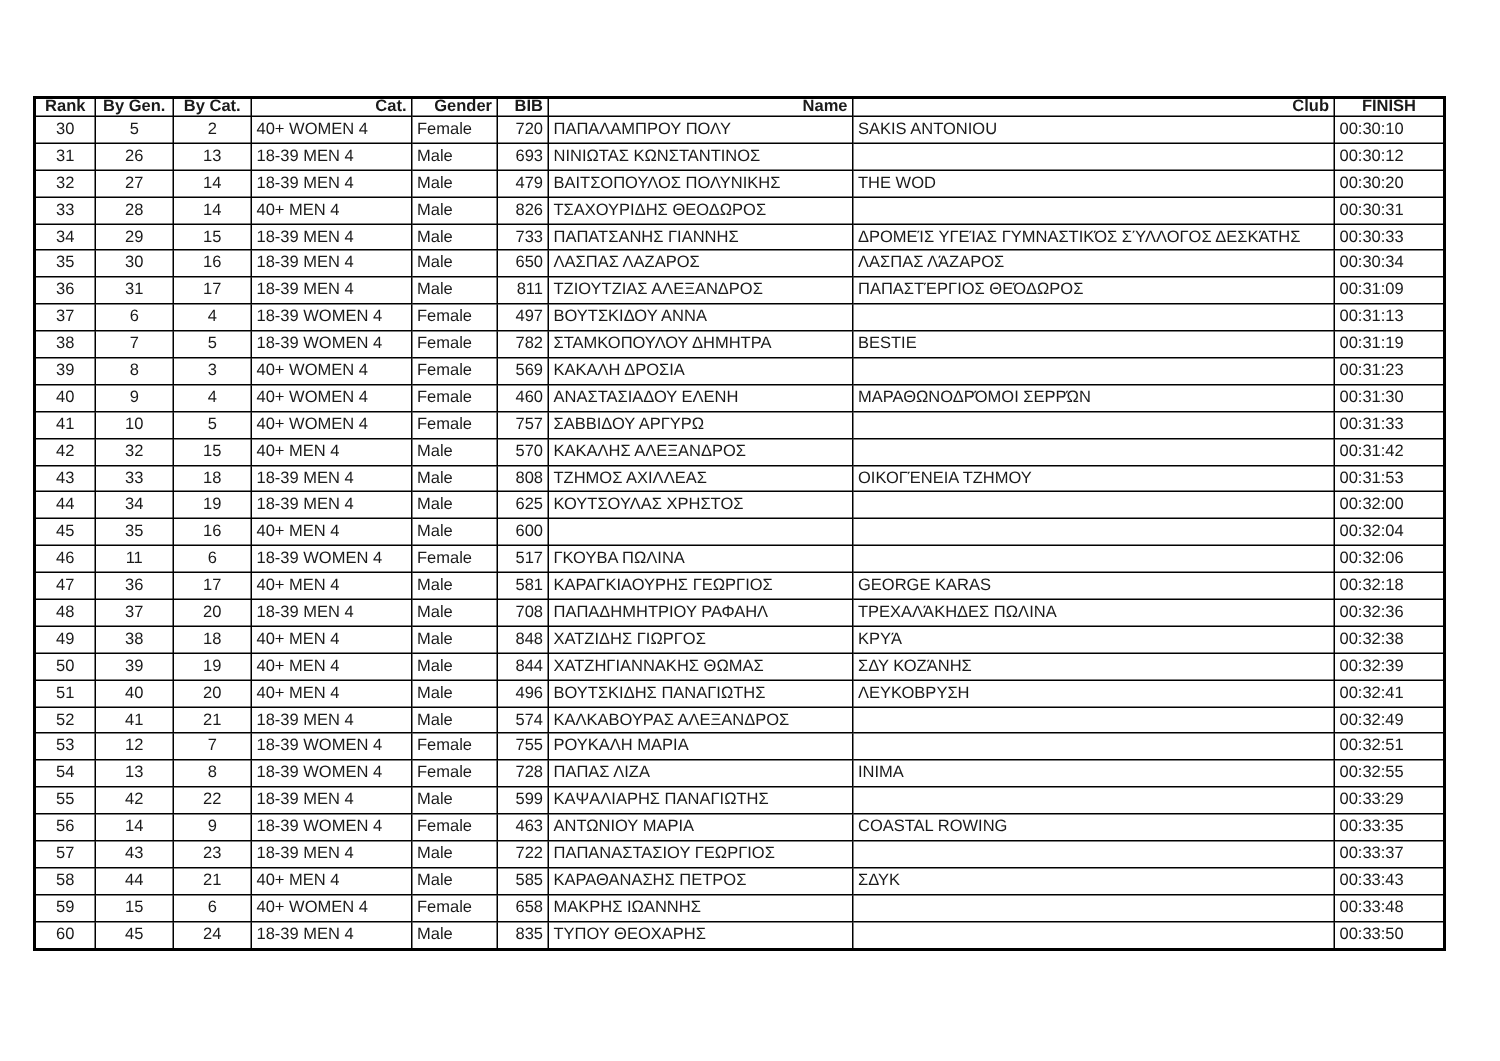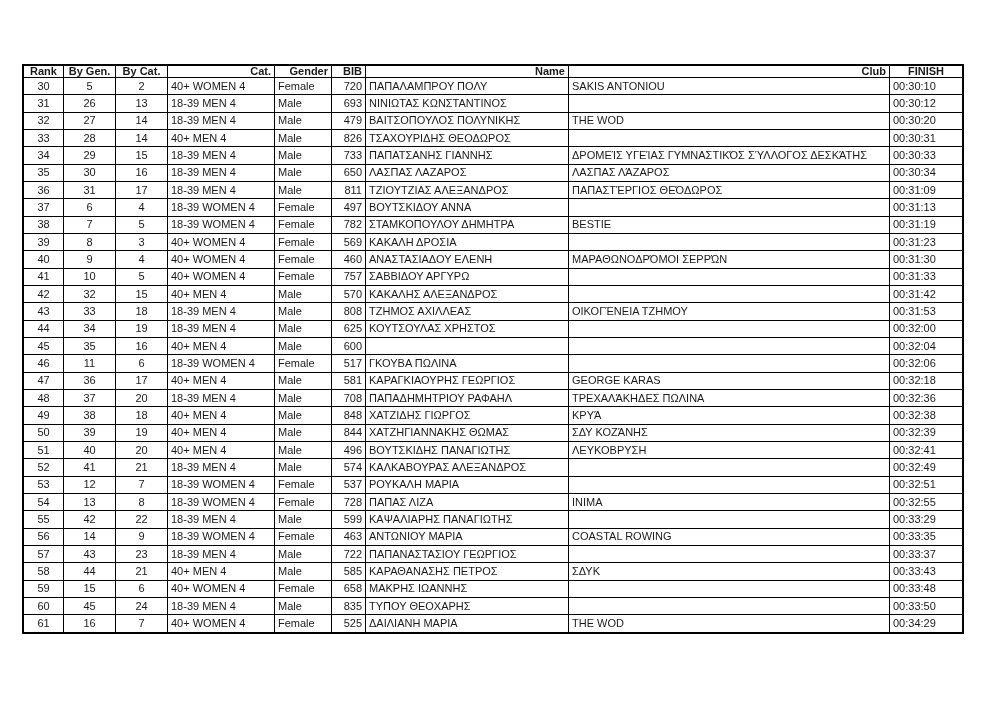--- a/index.html
+++ b/index.html
@@ -323,21 +323,21 @@
           <td class="col-name">ΚΑΛΚΑΒΟΥΡΑΣ ΑΛΕΞΑΝΔΡΟΣ</td>
           <td class="col-club"></td>
           <td class="col-finish">00:32:49</td>
         </tr>
         <tr>
           <td class="col-rank">53</td>
           <td class="col-by_gen">12</td>
           <td class="col-by_cat">7</td>
           <td class="col-cat">18-39 WOMEN 4</td>
           <td class="col-gender">Female</td>
-          <td class="col-bib">537</td>
+          <td class="col-bib">755</td>
           <td class="col-name">ΡΟΥΚΑΛΗ ΜΑΡΙΑ</td>
           <td class="col-club"></td>
           <td class="col-finish">00:32:51</td>
         </tr>
         <tr>
           <td class="col-rank">54</td>
           <td class="col-by_gen">13</td>
           <td class="col-by_cat">8</td>
           <td class="col-cat">18-39 WOMEN 4</td>
           <td class="col-gender">Female</td>
@@ -404,27 +404,16 @@
         <tr>
           <td class="col-rank">60</td>
           <td class="col-by_gen">45</td>
           <td class="col-by_cat">24</td>
           <td class="col-cat">18-39 MEN 4</td>
           <td class="col-gender">Male</td>
           <td class="col-bib">835</td>
           <td class="col-name">ΤΥΠΟΥ ΘΕΟΧΑΡΗΣ</td>
           <td class="col-club"></td>
           <td class="col-finish">00:33:50</td>
-        </tr>
-        <tr>
-          <td class="col-rank">61</td>
-          <td class="col-by_gen">16</td>
-          <td class="col-by_cat">7</td>
-          <td class="col-cat">40+ WOMEN 4</td>
-          <td class="col-gender">Female</td>
-          <td class="col-bib">525</td>
-          <td class="col-name">ΔΑΙΛΙΑΝΗ ΜΑΡΙΑ</td>
-          <td class="col-club">THE WOD</td>
-          <td class="col-finish">00:34:29</td>
         </tr>
       </tbody>
   </table>
 </div>
 
 </body></html>

